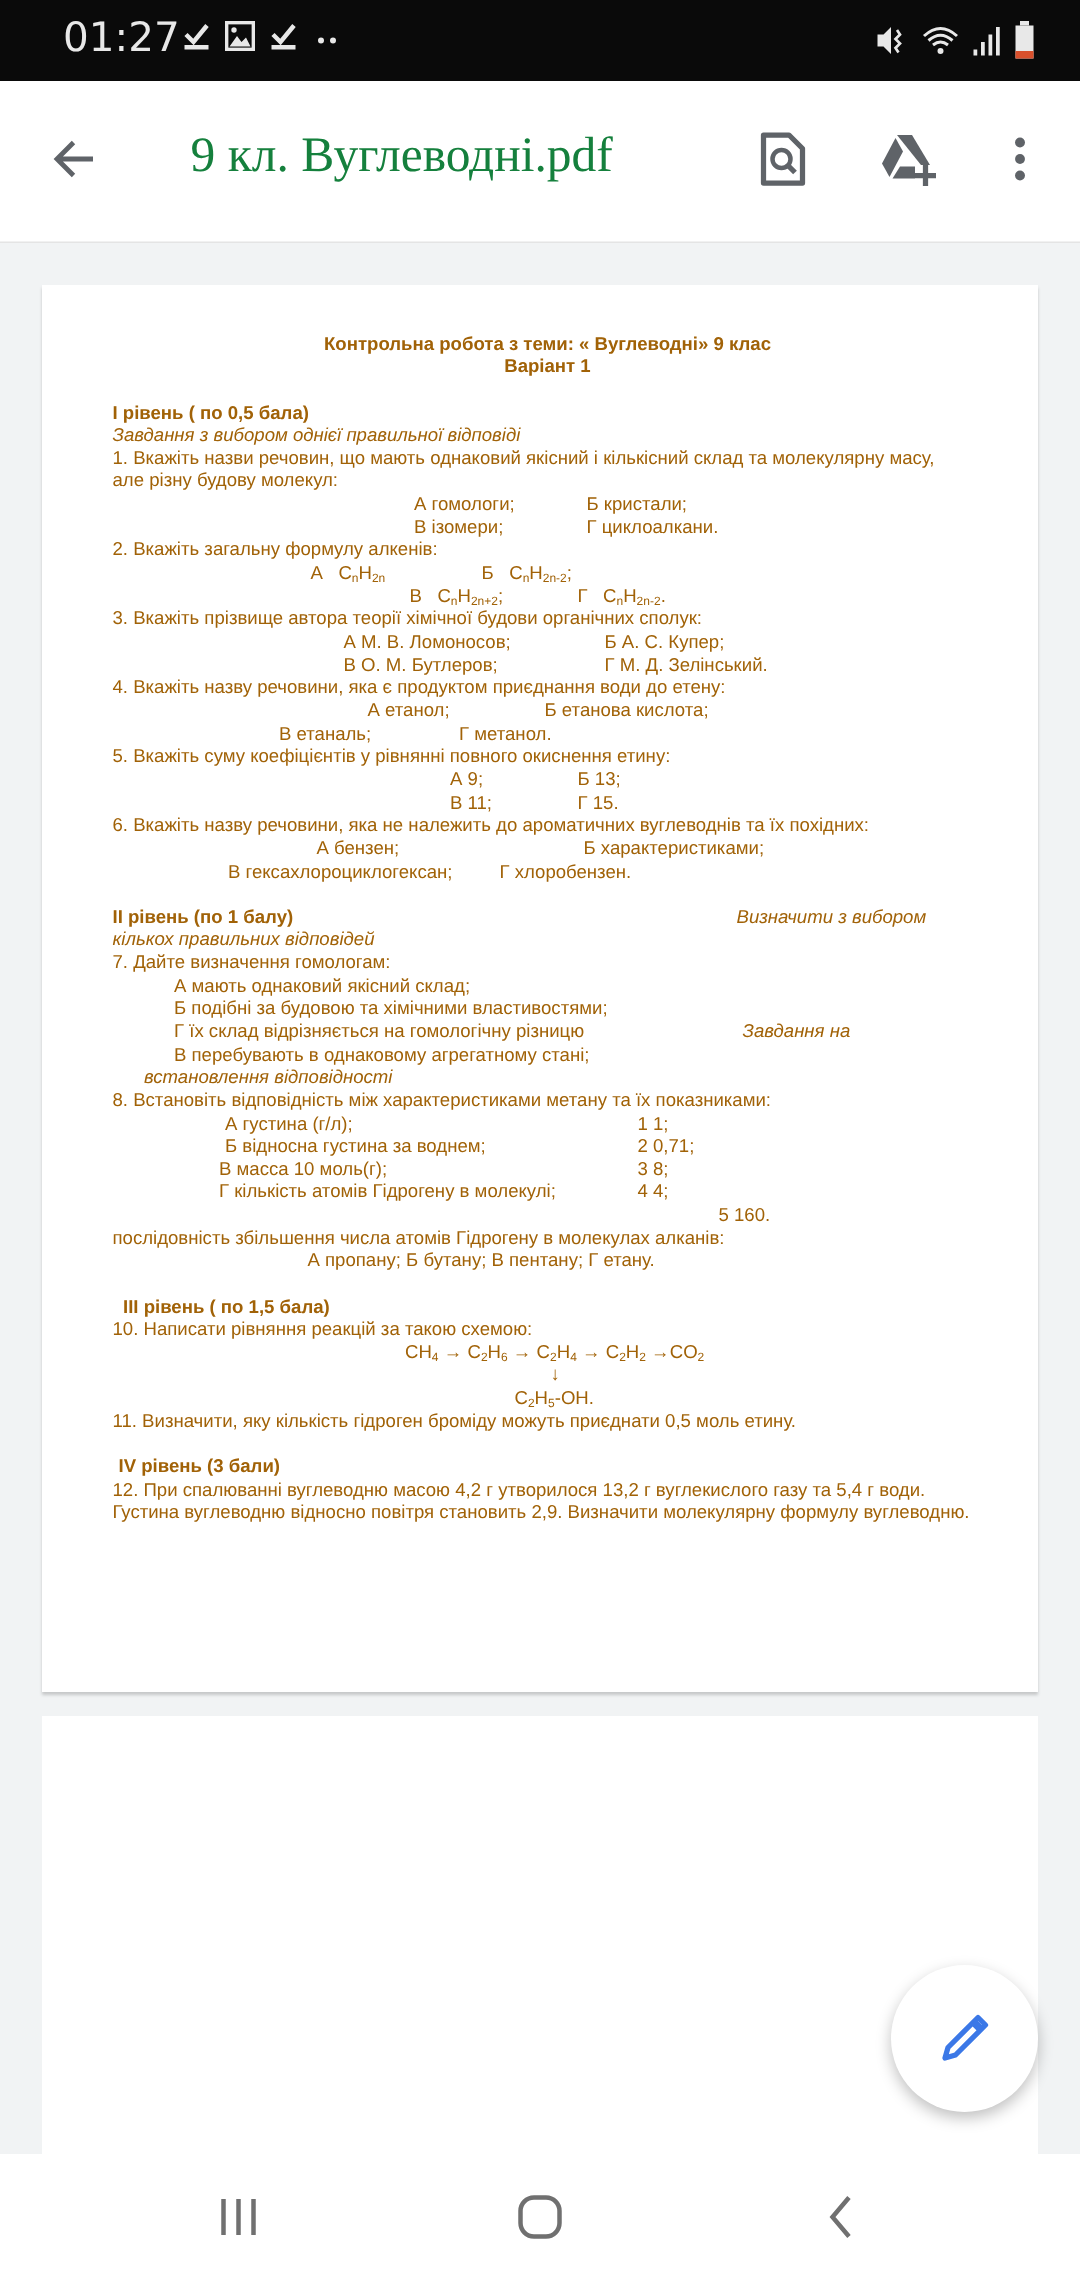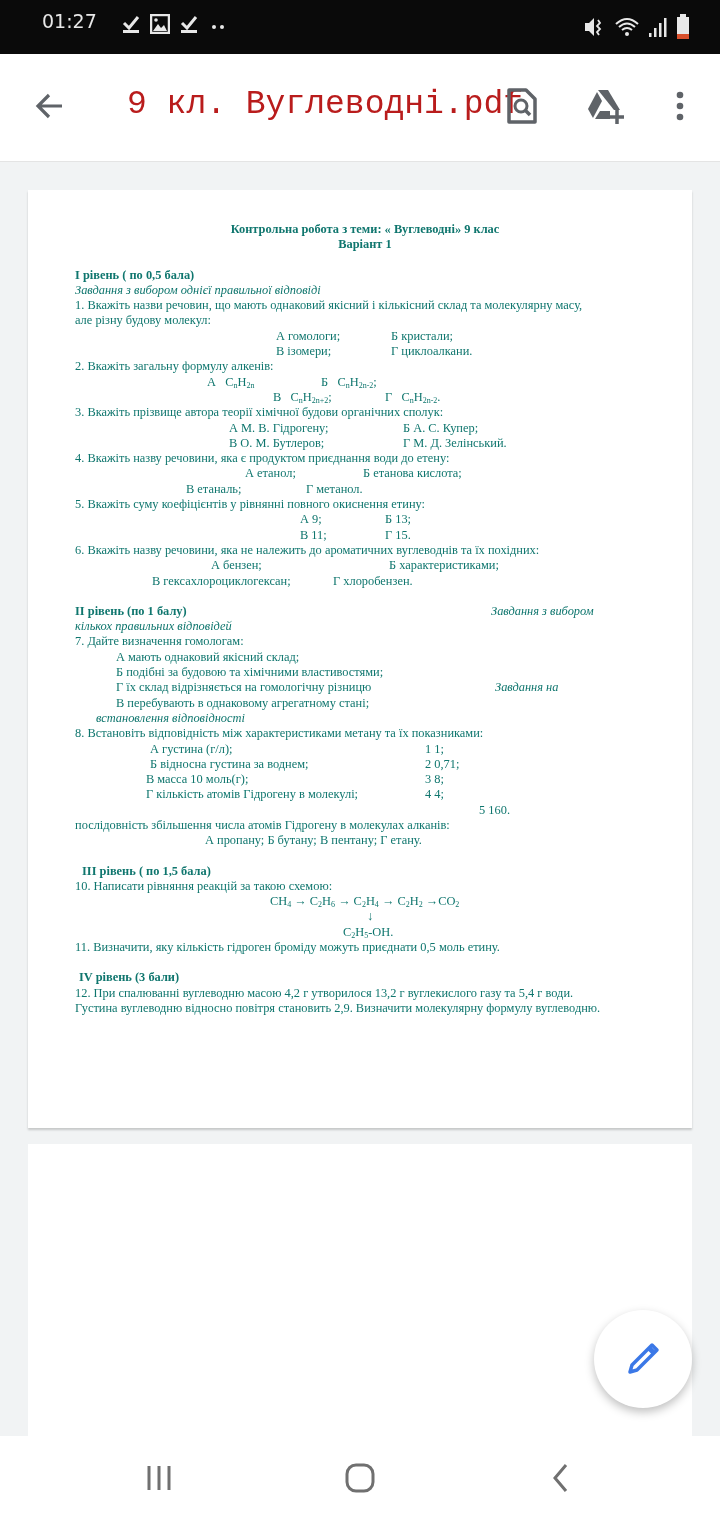--- a/index.html
+++ b/index.html
@@ -1,35 +1,35 @@
 <!DOCTYPE html>
 <html><head>
 <meta charset="utf-8">
 <style>
   * { box-sizing: border-box; margin: 0; padding: 0; }
   html, body { width: 720px; height: 1520px; overflow: hidden; background: #f1f3f4; }
   body { position: relative; font-family: "Liberation Sans", sans-serif; }
 
   .status-bar { position: absolute; top: 0; left: 0; width: 720px; height: 54px; background: #0a0a0a; color: #e8e8e8; }
-  .status-time { position: absolute; left: 42px; top: 10px; font-size: 19px; font-family: "DejaVu Sans", sans-serif; letter-spacing: 0px; }
+  .status-time { position: absolute; left: 42px; top: 10px; font-size: 27px; font-family: "DejaVu Sans", sans-serif; letter-spacing: 0px; }
   .status-left-icons { position: absolute; left: 122px; top: 14px; display: flex; gap: 10px; align-items: center; }
   .status-right-icons { position: absolute; right: 30px; top: 14px; display: flex; gap: 8px; align-items: center; }
   .sb-icon { display: inline-block; }
 
   .app-bar { position: absolute; top: 54px; left: 0; width: 720px; height: 108px; background: #ffffff; border-bottom: 1px solid #e4e4e4; }
   .back-btn { position: absolute; left: 28px; top: 30px; width: 44px; height: 44px; display: flex; align-items: center; justify-content: center; cursor: pointer; }
-  .app-title { position: absolute; left: 127px; top: 32px; font-size: 33px; color: #b91c1c; font-family: Liberation Mono, monospace; white-space: nowrap; text-align: center; }
+  .app-title { position: absolute; left: 127px; top: 32px; font-size: 33px; color: #15803d; font-family: Liberation Serif, serif; white-space: nowrap; text-align: center; }
   .appbar-btn { position: absolute; top: 30px; width: 44px; height: 44px; display: flex; align-items: center; justify-content: center; cursor: pointer; }
 
   .viewer { position: absolute; top: 163px; left: 0; width: 720px; height: 1273px; background: #f1f3f4; overflow: hidden; }
   .page { position: absolute; left: 28px; width: 664px; background: #ffffff; }
   .page-1 { top: 27px; height: 938px; box-shadow: 0 2px 2px rgba(0,0,0,0.18); }
   .page-2 { top: 981px; height: 400px; }
 
-  .doc { position: absolute; left: 47px; top: 32px; width: 580px; font-family: Liberation Serif, serif; font-size: 12.4px; color: #0f766e; line-height: 15.3px; }
+  .doc { position: absolute; left: 47px; top: 32px; width: 580px; font-family: Liberation Sans, sans-serif; font-size: 12.4px; color: #a16207; line-height: 15.3px; }
   .doc .line { white-space: nowrap; position: relative; height: 15.3px; }
   .doc .center { text-align: center; }
   .doc .bold { font-weight: bold; }
   .doc .ital { font-style: italic; }
   .doc .gap { height: 15px; }
   .abs { position: absolute; top: 0; white-space: nowrap; }
   sub { font-size: 8px; vertical-align: -2px; line-height: 0; }
 
   .fab { position: absolute; left: 594px; top: 1310px; width: 98px; height: 98px; border-radius: 50%; background: #ffffff; box-shadow: 0 4px 10px rgba(0,0,0,0.25); display: flex; align-items: center; justify-content: center; cursor: pointer; }
 
@@ -141,21 +141,21 @@
         <span class="abs" style="left:132px"><span>А</span>&nbsp;&nbsp;&nbsp;C<sub>n</sub>H<sub>2n</sub></span>
         <span class="abs" style="left:246px"><span>Б</span>&nbsp;&nbsp;&nbsp;C<sub>n</sub>H<sub>2n-2</sub>;</span>
       </div>
       <div class="line">
         <span class="abs" style="left:198px"><span>В</span>&nbsp;&nbsp;&nbsp;C<sub>n</sub>H<sub>2n+2</sub>;</span>
         <span class="abs" style="left:310px"><span>Г</span>&nbsp;&nbsp;&nbsp;C<sub>n</sub>H<sub>2n-2</sub>.</span>
       </div>
 
       <div class="line">3.  Вкажіть прізвище автора теорії хімічної будови органічних сполук:</div>
       <div class="line">
-          <span class="abs" style="left:154px">А   М. В. Гідрогену;</span>
+          <span class="abs" style="left:154px">А   М. В. Ломоносов;</span>
           <span class="abs" style="left:328px">Б   А. С. Купер;</span>
         </div>
       <div class="line">
           <span class="abs" style="left:154px">В   О. М. Бутлеров;</span>
           <span class="abs" style="left:328px">Г  М. Д. Зелінський.</span>
         </div>
 
       <div class="line">4.   Вкажіть назву речовини, яка є продуктом приєднання води до етену:</div>
       <div class="line">
           <span class="abs" style="left:170px">А   етанол;</span>
@@ -182,21 +182,21 @@
           <span class="abs" style="left:314px">Б   характеристиками;</span>
         </div>
       <div class="line">
           <span class="abs" style="left:77px">В   гексахлороциклогексан;</span>
           <span class="abs" style="left:258px">Г   хлоробензен.</span>
         </div>
       <div class="gap"></div>
 
       <div class="line">
           <span class="abs bold" style="left:0">ІІ рівень (по 1 балу)</span>
-          <span class="abs ital" style="left:416px">Завдання з вибором</span>
+          <span class="abs ital" style="left:416px">Визначити з вибором</span>
         </div>
       <div class="line ital">кількох правильних відповідей</div>
       <div class="line">7.   Дайте визначення гомологам:</div>
       <div class="line">
           <span class="abs" style="left:41px">А   мають однаковий якісний склад;</span>
         </div>
       <div class="line">
           <span class="abs" style="left:41px">Б   подібні за будовою та хімічними властивостями;</span>
         </div>
       <div class="line">

